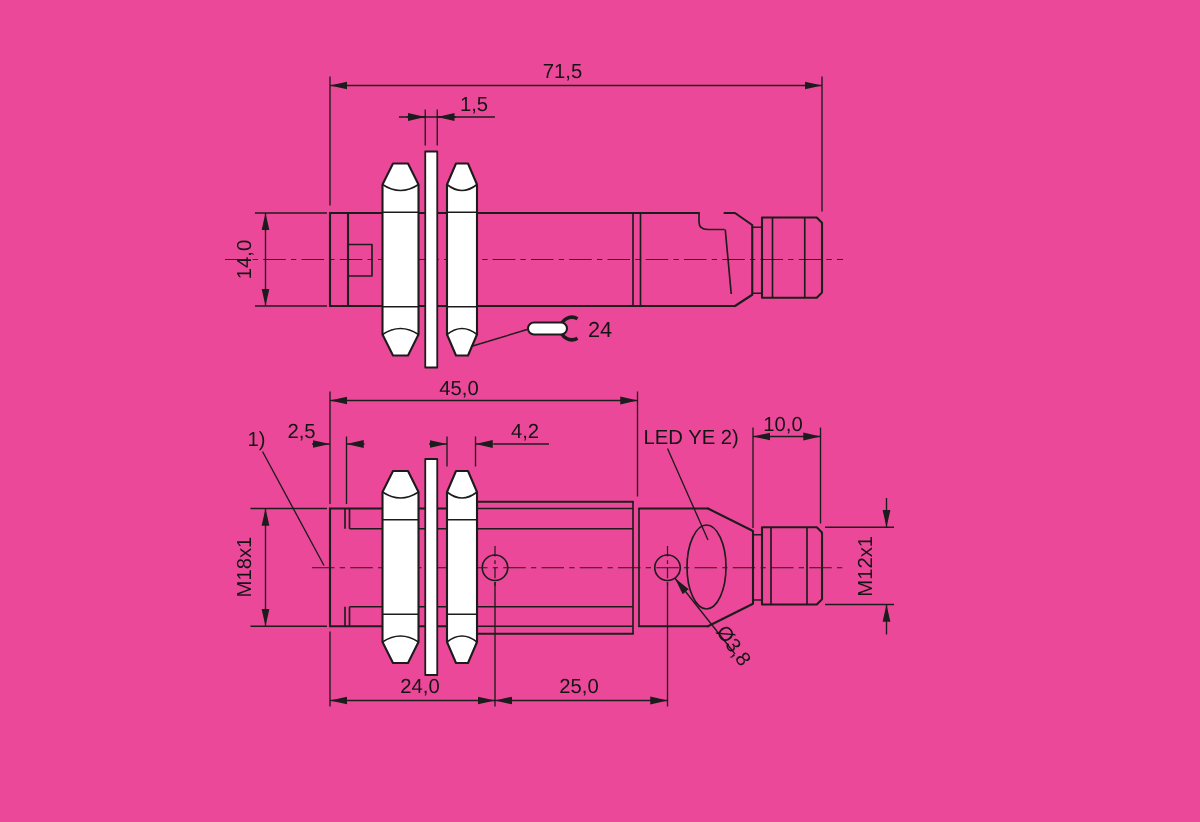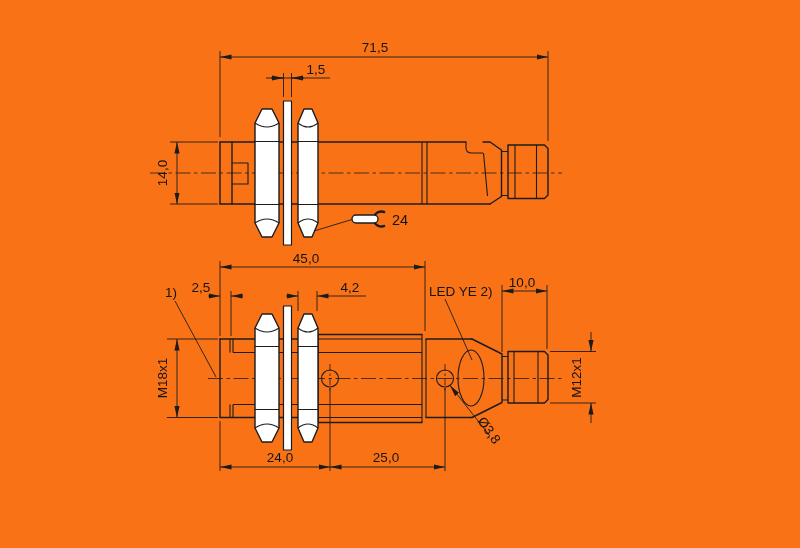--- a/index.html
+++ b/index.html
@@ -1,16 +1,16 @@
 <!DOCTYPE html>
 <html><head>
 <meta charset="utf-8">
 <style>
   html,body{margin:0;padding:0;background:#fff;}
-  .page{position:relative;width:800px;height:548px;background:#f97316;overflow:hidden;}
+  .page{position:relative;width:800px;height:548px;background:#ec4899;overflow:hidden;}
   svg{display:block;}
   .ol{stroke:#1c1c1c;stroke-width:1.4;fill:none;stroke-linejoin:round;stroke-linecap:round;}
   .ol2{stroke:#1c1c1c;stroke-width:1.1;fill:none;stroke-linejoin:round;}
   .th{stroke:#1c1c1c;stroke-width:0.9;fill:none;stroke-linecap:butt;}
   .cl{stroke:#1c1c1c;stroke-width:0.8;fill:none;stroke-dasharray:15 3.5 3.5 3.5;}
   .clh{stroke:#1c1c1c;stroke-width:0.8;fill:none;stroke-dasharray:7 2.5 2.5 2.5;}
   .wh{fill:#ffffff;stroke:#1c1c1c;stroke-width:1.4;stroke-linejoin:round;}
   .whthin{fill:#ffffff;stroke:#1c1c1c;stroke-width:1.2;stroke-linejoin:round;}
   text{fill:#141414;font:13.5px "Liberation Sans",sans-serif;}
   text.big{font-size:14.5px;}

